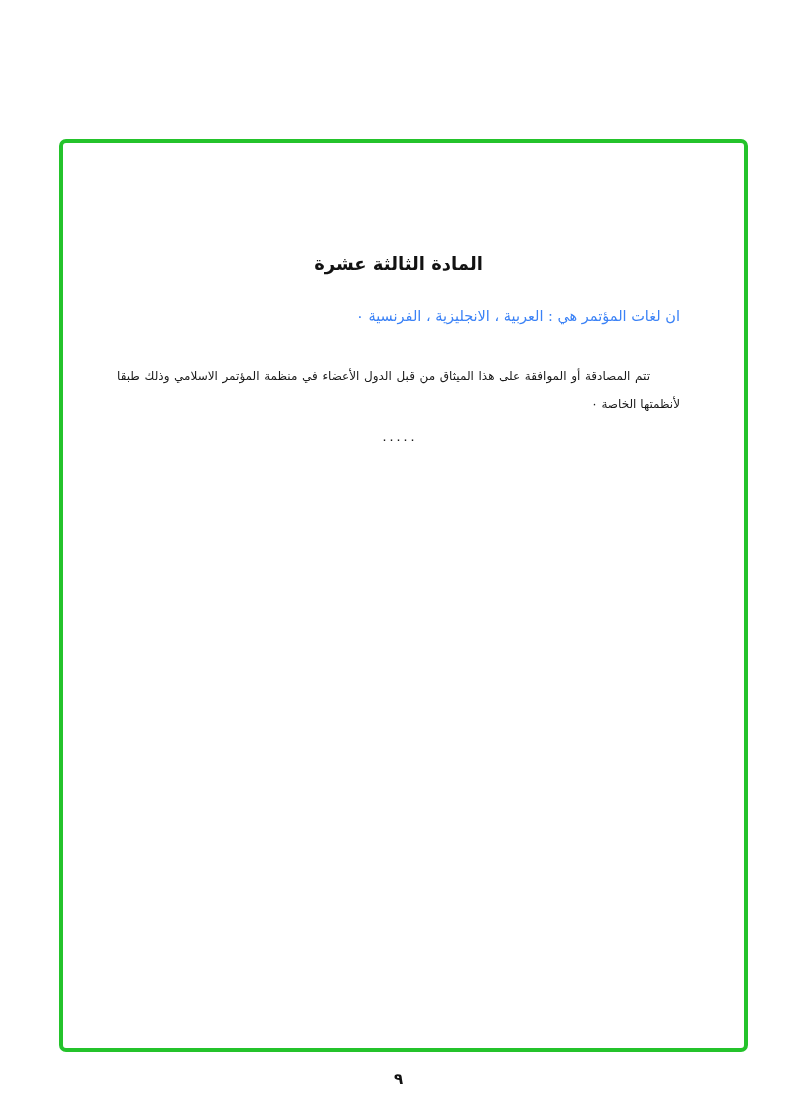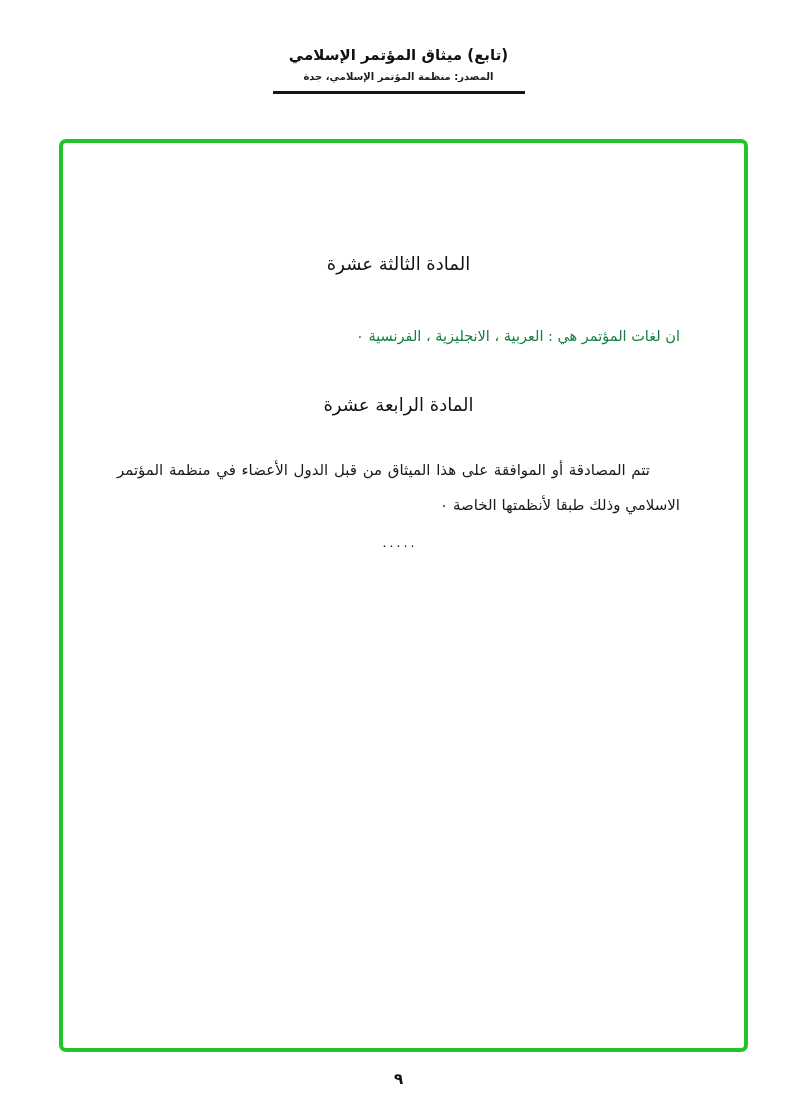--- a/index.html
+++ b/index.html
@@ -53,34 +53,34 @@
     background: transparent;
   }
   .content {
     position: absolute;
     top: 0; left: 0; right: 0; bottom: 0;
     direction: rtl;
     padding: 0 64px 0 54px;
   }
   .article-heading {
     text-align: center;
-    font-weight: normal;
+    font-weight: bold;
     font-size: 18px;
     color: #121212;
   }
   .heading-13 { padding-top: 110px; }
   .languages-line {
-    margin-top: 54px;
+    margin-top: 34px;
     font-size: 14.5px;
-    color: #15803d;
+    color: #3b82f6;
   }
   .heading-14 { margin-top: 50px; }
   .body-paragraph {
     margin: 0;
-    font-size: 15px;
+    font-size: 12px;
     line-height: 2.35;
     text-align: justify;
     text-indent: 30px;
     color: #1a1a1a;
   }
   .p-first { margin-top: 38px; }
   .separator {
     text-align: center;
     margin-top: 14px;
     font-size: 13px;
@@ -96,34 +96,28 @@
     font-size: 15px;
     font-weight: bold;
     color: #121212;
   }
 </style>
 </head>
 <body>
 
 <div class="page">
 
-  <div class="doc-header">
-    <div class="header-title">(تابع) ميثاق المؤتمر الإسلامي</div>
-    <div class="header-source">المصدر: منظمة المؤتمر الإسلامي، جدة</div>
-    <div class="header-rule"></div>
-  </div>
 
   <div class="annotation-box" style="border-color: rgb(36, 195, 43);">
     <div class="content">
 
       <div class="article-heading heading-13">المادة الثالثة عشرة</div>
 
       <div class="languages-line">ان لغات المؤتمر هي : العربية ، الانجليزية ، الفرنسية ٠</div>
 
-      <div class="article-heading heading-14">المادة الرابعة عشرة</div>
 
       <p class="body-paragraph p-first">تتم المصادقة أو الموافقة على هذا الميثاق من قبل الدول الأعضاء في منظمة المؤتمر الاسلامي وذلك طبقا لأنظمتها الخاصة ٠</p>
 
 
 
       <div class="separator">٠٠٠٠٠</div>
 
     </div>
   </div>
 

